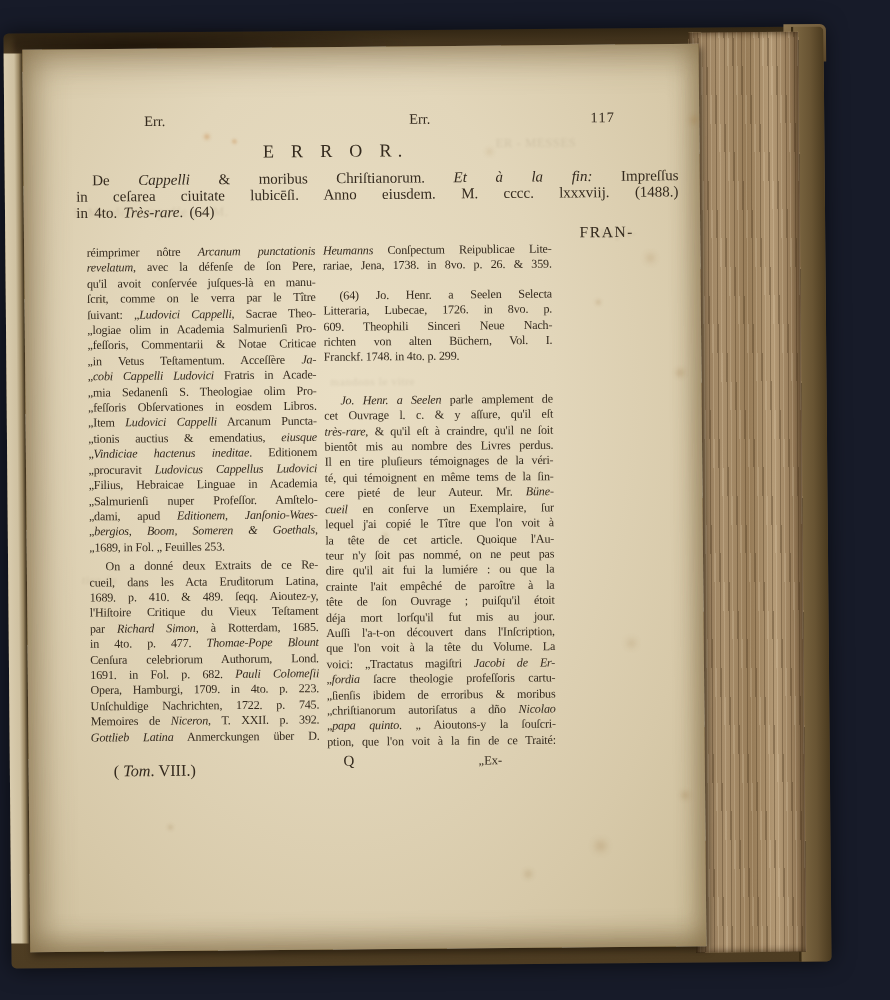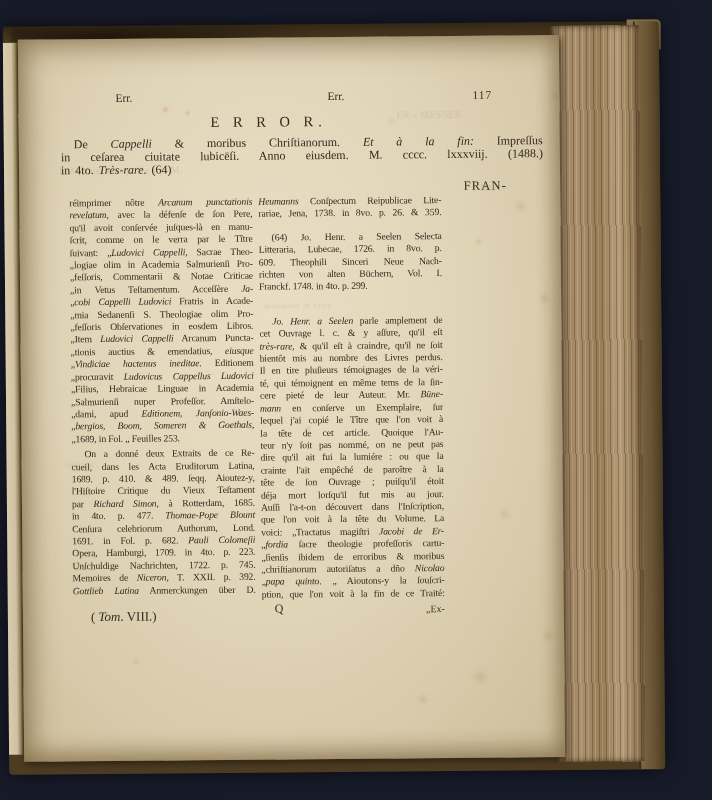--- a/index.html
+++ b/index.html
@@ -93,21 +93,21 @@
   .col-left{left:50px;}
   .col-right{left:239px;}
   .tline{text-align:justify;text-align-last:justify;white-space:normal;}
   .para.nofill .tline:last-child{text-align-last:left;}
   .para.indent .tline:first-child{text-indent:13px;}
   .col-left .para + .para{margin-top:3px;}
   .col-right .para + .para{margin-top:11px;}
   .col-right .para:nth-child(3){margin-top:22px;}
   .footer-tom{position:absolute;left:68px;top:570px;font-size:13px;}
   .sig-q{position:absolute;left:252px;top:564px;font-size:12px;}
-  .catchword-ex{position:absolute;left:360px;top:567px;width:62px;text-align:right;font-size:10px;}
+  .catchword-ex{position:absolute;left:360px;top:567px;width:62px;font-size:10px;}
   .page i{font-style:italic;}
   
   .bleed{position:absolute;color:#6d5d42;opacity:.14;filter:blur(.7px);
     font-size:10px;letter-spacing:.5px;white-space:nowrap;}
 </style>
 </head>
 <body>
 
 <div class="scene">
   <div class="book">
@@ -188,21 +188,21 @@
             <div class="tline">Franckf. 1748. in 4to. p. 299.</div>
           </div>
           <div class="para indent">
             <div class="tline"><i>Jo. Henr. a Seelen</i> parle amplement de</div>
             <div class="tline">cet Ouvrage l. c. &amp; y aſſure, qu'il eſt</div>
             <div class="tline"><i>très-rare</i>, &amp; qu'il eſt à craindre, qu'il ne ſoit</div>
             <div class="tline">bientôt mis au nombre des Livres perdus.</div>
             <div class="tline">Il en tire pluſieurs témoignages de la véri-</div>
             <div class="tline">té, qui témoignent en même tems de la ſin-</div>
             <div class="tline">cere pieté de leur Auteur. Mr. <i>Büne-</i></div>
-            <div class="tline"><i>mann</i> en conſerve un Exemplaire, ſur</div>
+            <div class="tline"><i>cueil</i> en conſerve un Exemplaire, ſur</div>
             <div class="tline">lequel j'ai copié le Tître que l'on voit à</div>
             <div class="tline">la tête de cet article. Quoique l'Au-</div>
             <div class="tline">teur n'y ſoit pas nommé, on ne peut pas</div>
             <div class="tline">dire qu'il ait fui la lumiére : ou que la</div>
             <div class="tline">crainte l'ait empêché de paroître à la</div>
             <div class="tline">tête de ſon Ouvrage ; puiſqu'il étoit</div>
             <div class="tline">déja mort lorſqu'il fut mis au jour.</div>
             <div class="tline">Auſſi l'a-t-on découvert dans l'Inſcription,</div>
             <div class="tline">que l'on voit à la tête du Volume. La</div>
             <div class="tline">voici: „Tractatus magiſtri <i>Jacobi de Er-</i></div>

